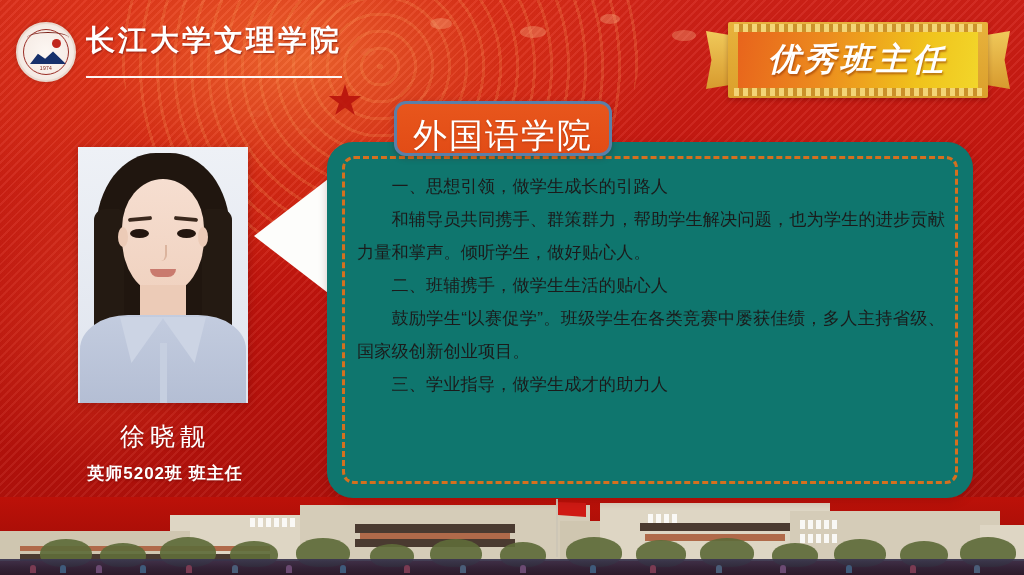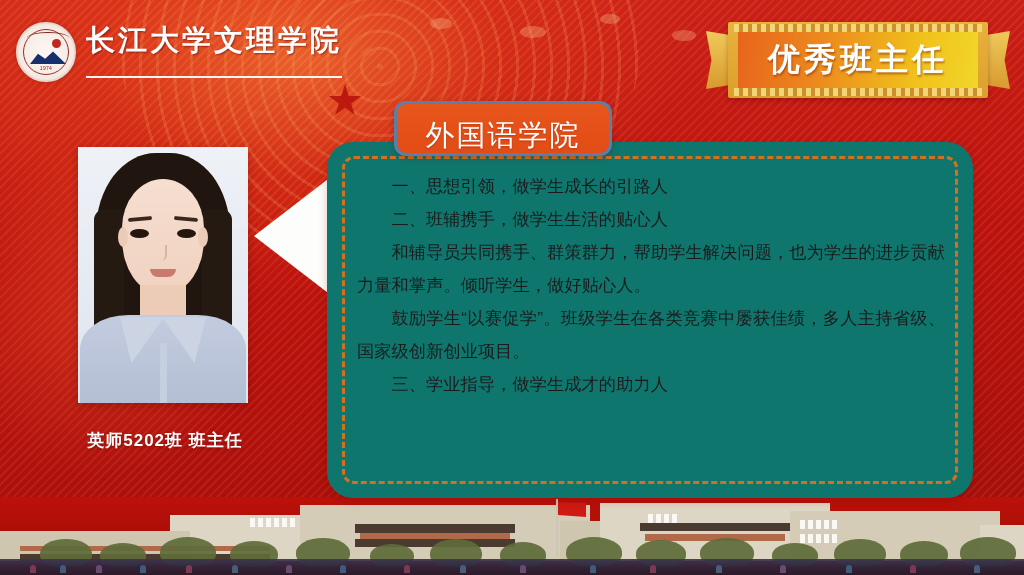--- a/index.html
+++ b/index.html
@@ -142,21 +142,21 @@
   .ribbon-body{
     position:absolute; left:16px; right:16px; top:0; bottom:0;
     background:linear-gradient(180deg,#e8b23c 0%,#dba02c 100%);
     border-radius:2px;
     box-shadow:0 2px 5px rgba(70,0,0,.3);
     padding:8px 6px;
   }
   .ribbon-inner{
     position:absolute; left:10px; right:10px; top:10px; bottom:10px;
     background:linear-gradient(100deg,#e8641c 0%,#ec8a1e 35%,#f0c21c 75%,#f2d62a 100%);
-    display:flex; align-items:center; justify-content:center;
+    display:flex; align-items:center; justify-content:center;font-style:italic;
   }
   .ribbon-edge{
     position:absolute; left:6px; right:6px; height:8px;
     background:repeating-linear-gradient(90deg,
       #f4d77a 0px,#f4d77a 5px,#c9902a 5px,#c9902a 9px);
     opacity:.95;
   }
   .ribbon-edge.t{ top:2px; }
   .ribbon-edge.b{ bottom:2px; }
   .ribbon-text{
@@ -170,21 +170,21 @@
   .pill{
     position:absolute; left:394px; top:101px; width:218px; height:55px;
     background:linear-gradient(180deg,#e8561c 0%,#e24c16 100%);
     border:3px solid #5b7fa8;
     border-radius:12px;
     display:flex; align-items:center; justify-content:center;
     z-index:6;
     box-shadow:0 2px 6px rgba(80,0,0,.28);
   }
   .pill-text{
-    font-size:29px; color:#fff; letter-spacing:2px; font-weight:400;
+    font-size:34px; color:#fff; letter-spacing:2px; font-weight:400;
     text-shadow:0 1px 2px rgba(120,30,0,.4);
     margin-top:14px;
   }
 
   
   .card{
     position:absolute; left:327px; top:142px; width:646px; height:356px;
     background:#0f766e;
     border-radius:26px;
     z-index:4;
@@ -409,22 +409,22 @@
 <div class="pill">
   <span class="pill-text">外国语学院</span>
 </div>
 
 <div class="arrow"></div>
 
 <div class="card">
   <div class="card-dash"></div>
   <div class="card-body">
     <p class="para indent">一、思想引领，做学生成长的引路人</p>
+    <p class="para indent">和辅导员共同携手、群策群力，帮助学生解决问题，也为学生的进步贡献力量和掌声。倾听学生，做好贴心人。</p>
     <p class="para indent">二、班辅携手，做学生生活的贴心人</p>
-    <p class="para indent">和辅导员共同携手、群策群力，帮助学生解决问题，也为学生的进步贡献力量和掌声。倾听学生，做好贴心人。</p>
     <p class="para indent">鼓励学生“以赛促学”。班级学生在各类竞赛中屡获佳绩，多人主持省级、国家级创新创业项目。</p>
     <p class="para indent">三、学业指导，做学生成才的助力人</p>
   </div>
 </div>
 
 <div class="portrait">
   <div class="pt-bg"></div>
   <div class="pt-hair"></div>
   <div class="pt-hair-l"></div>
   <div class="pt-hair-r"></div>
@@ -438,14 +438,15 @@
   <div class="pt-nose"></div>
   <div class="pt-mouth"></div>
   <div class="pt-neck"></div>
   <div class="pt-shirt"></div>
   <div class="pt-collar-l"></div>
   <div class="pt-collar-r"></div>
   <div class="pt-placket"></div>
 </div>
 
 <div class="name-block">
+  <div class="name">徐晓靓</div>
   <div class="role">英师5202班 班主任</div>
 </div>
 
 </body></html>

